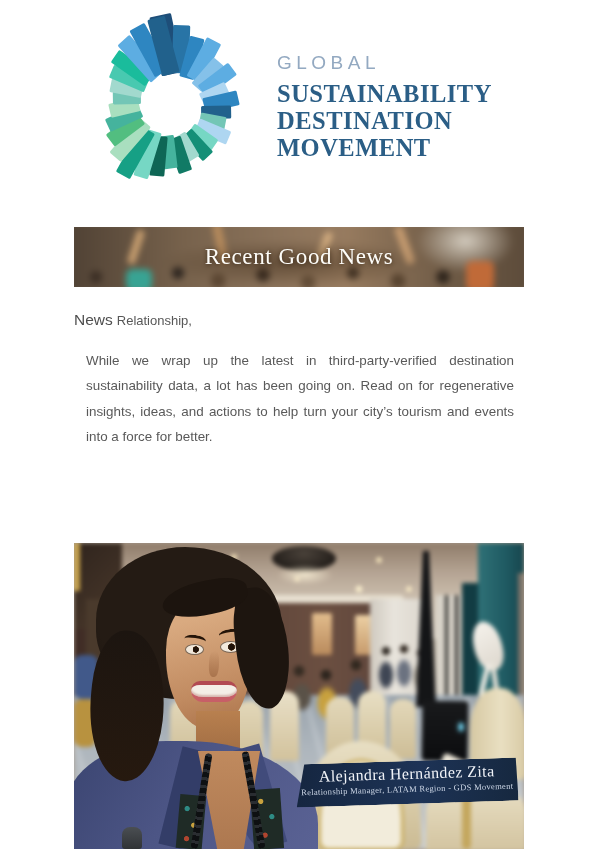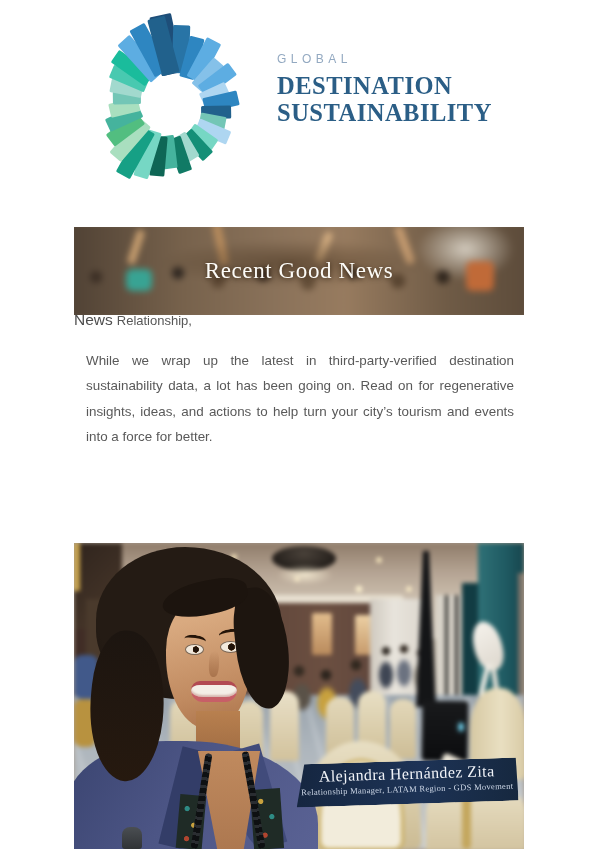--- a/index.html
+++ b/index.html
@@ -4,27 +4,27 @@
 <style>
   html,body{margin:0;padding:0;background:#fff;}
   .page{position:relative;width:600px;height:849px;background:#fff;overflow:hidden;
         font-family:"Liberation Sans",sans-serif;}
   .b{position:absolute;display:block;}
 
   
   .logo-wrap{position:absolute;left:0;top:0;width:600px;height:210px;}
   #pinwheel{position:absolute;left:70px;top:8px;}
   .logo-text{position:absolute;left:277px;top:52px;}
-  .logo-global{font-family:"Liberation Sans",sans-serif;font-size:12px;letter-spacing:4.5px;
+  .logo-global{font-family:"Liberation Sans",sans-serif;font-size:19px;letter-spacing:4.5px;
                color:#93a9c1;font-weight:400;margin-bottom:6px;}
   .logo-line{font-family:"Liberation Serif",serif;font-weight:700;font-size:24.5px;
              line-height:27px;color:#2b5e86;letter-spacing:0.5px;}
 
   
-  .banner{position:absolute;left:74px;width:450px;height:88px;overflow:hidden;}
+  .banner{position:absolute;left:74px;width:450px;height:60px;overflow:hidden;}
   .banner-bgg{position:absolute;inset:-6px;filter:blur(3px);}
   .banner-bgg2{position:absolute;inset:-4px;filter:blur(2px);}
   .banner-title{position:absolute;inset:0;display:flex;align-items:center;justify-content:center;
     margin:0;font-family:"Liberation Serif",serif;font-weight:500;font-size:23px;color:#fdfcf8;
     letter-spacing:0.6px;text-shadow:0 1px 4px rgba(35,22,8,0.65);}
 
   
   .letter{position:absolute;left:74px;top:310px;width:452px;color:#575757;}
   .greeting{margin:0 0 17px 0;font-size:13px;line-height:20px;}
   .greeting .dear{font-size:15.5px;color:#4e4e4e;margin-right:4px;}
@@ -79,22 +79,23 @@
           <rect x="1" y="-63" width="14" height="32" rx="1.5" fill="#a2d9ce" transform="rotate(281 0 0)"></rect>
           <rect x="1" y="-68" width="14" height="38" rx="1.5" fill="#48c9b0" transform="rotate(293 0 0)"></rect>
           <rect x="0.5" y="-74" width="15" height="42" rx="1.5" fill="#1abc9c" transform="rotate(305 0 0)"></rect>
           <rect x="0" y="-80" width="16" height="50" rx="1.5" fill="#5dade2" transform="rotate(318 0 0)"></rect>
           <rect x="-0.5" y="-85" width="17" height="53" rx="1.5" fill="#2e86c1" transform="rotate(331 0 0)"></rect>
           <rect x="-1" y="-88" width="18" height="58" rx="1.5" fill="#21618c" transform="rotate(345 0 0)"></rect>
         </g>
       </svg>
     <div class="logo-text">
       <div class="logo-global">GLOBAL</div>
+      <div class="logo-line">SUSTAINABILITY</div>
       <div class="logo-line">DESTINATION</div>
-      <div class="logo-line">SUSTAINABILITY</div>
+      <div class="logo-line">MOVEMENT</div>
     </div>
   </header>
 
   <section class="banner" style="top:227px;">
     <div class="banner-bgg">
       <i class="b" style="inset:0;background:
         radial-gradient(70px 45px at 86% 28%, rgba(228,222,210,0.85), transparent 70%),
         linear-gradient(90deg,#4f4134,#77624c 25%,#8a725a 45%,#977b5f 60%,#6f5b46 82%,#5c4b3a);"></i>
       <i class="b" style="left:64px;top:8px;width:8px;height:36px;background:#c79e6f;transform:rotate(18deg);border-radius:4px;"></i>
       <i class="b" style="left:148px;top:2px;width:9px;height:42px;background:#b58a5c;transform:rotate(-12deg);border-radius:4px;"></i>

